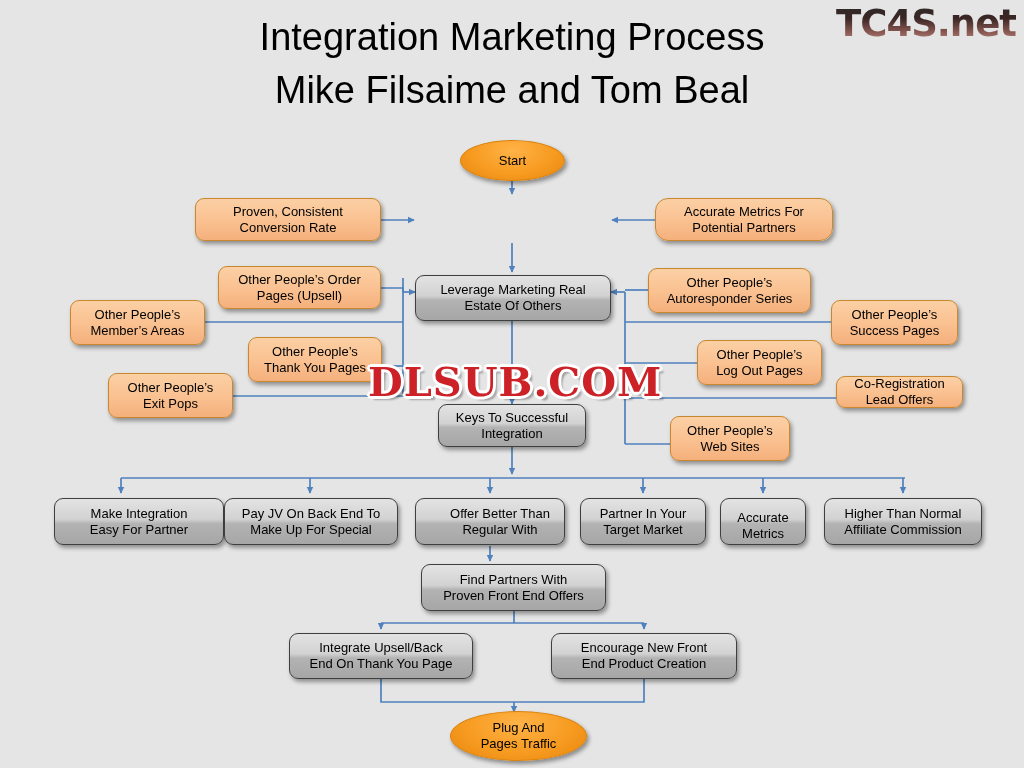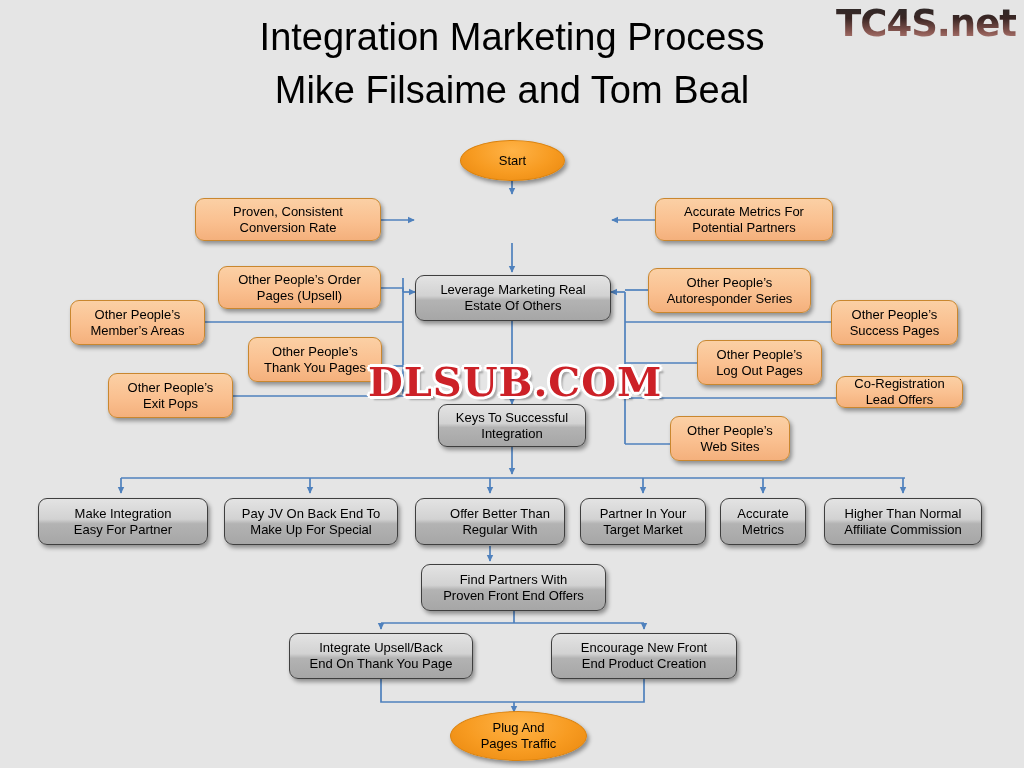--- a/index.html
+++ b/index.html
@@ -203,21 +203,21 @@
   </div>
 
 
   <div class="node orange" style="left:195px; top:198px; width:186px; height:43px;">
     <span class="txt">
       <span>Proven, Consistent</span><br>
       <span>Conversion Rate</span>
     </span>
   </div>
 
-  <div class="node orange" style="left:655px; top:198px; width:178px; height:43px;">
+  <div class="node orange" style="left:655px; top:198px; width:178px; height:43px;border-radius:13px;">
     <span class="txt">
       <span>Accurate Metrics For</span><br>
       <span>Potential Partners</span>
     </span>
   </div>
 
   <div class="node gray" style="left:415px; top:275px; width:196px; height:46px;">
     <span class="txt">
       <span>Leverage Marketing Real</span><br>
       <span>Estate Of Others</span>
@@ -287,21 +287,21 @@
     </span>
   </div>
 
   <div class="node gray" style="left:438px; top:404px; width:148px; height:43px;">
     <span class="txt">
       <span>Keys To Successful</span><br>
       <span>Integration</span>
     </span>
   </div>
 
-  <div class="node gray" style="left:38px; top:498px; width:170px; height:47px;">
+  <div class="node gray" style="left:54px; top:498px; width:170px; height:47px;">
     <span class="txt">
       <span>Make Integration</span><br>
       <span>Easy For Partner</span>
     </span>
   </div>
 
   <div class="node gray" style="left:224px; top:498px; width:174px; height:47px;">
     <span class="txt">
       <span>Pay JV On Back End To</span><br>
       <span>Make Up For Special</span>
@@ -315,21 +315,21 @@
     </span>
   </div>
 
   <div class="node gray" style="left:580px; top:498px; width:126px; height:47px;">
     <span class="txt">
       <span>Partner In Your</span><br>
       <span>Target Market</span>
     </span>
   </div>
 
-  <div class="node gray" style="left:720px; top:498px; width:86px; height:47px;">
+  <div class="node gray" style="left:720px; top:498px; width:86px; height:47px;align-items:flex-end;">
     <span class="txt">
       <span>Accurate</span><br>
       <span>Metrics</span>
     </span>
   </div>
 
   <div class="node gray" style="left:824px; top:498px; width:158px; height:47px;">
     <span class="txt">
       <span>Higher Than Normal</span><br>
       <span>Affiliate Commission</span>

